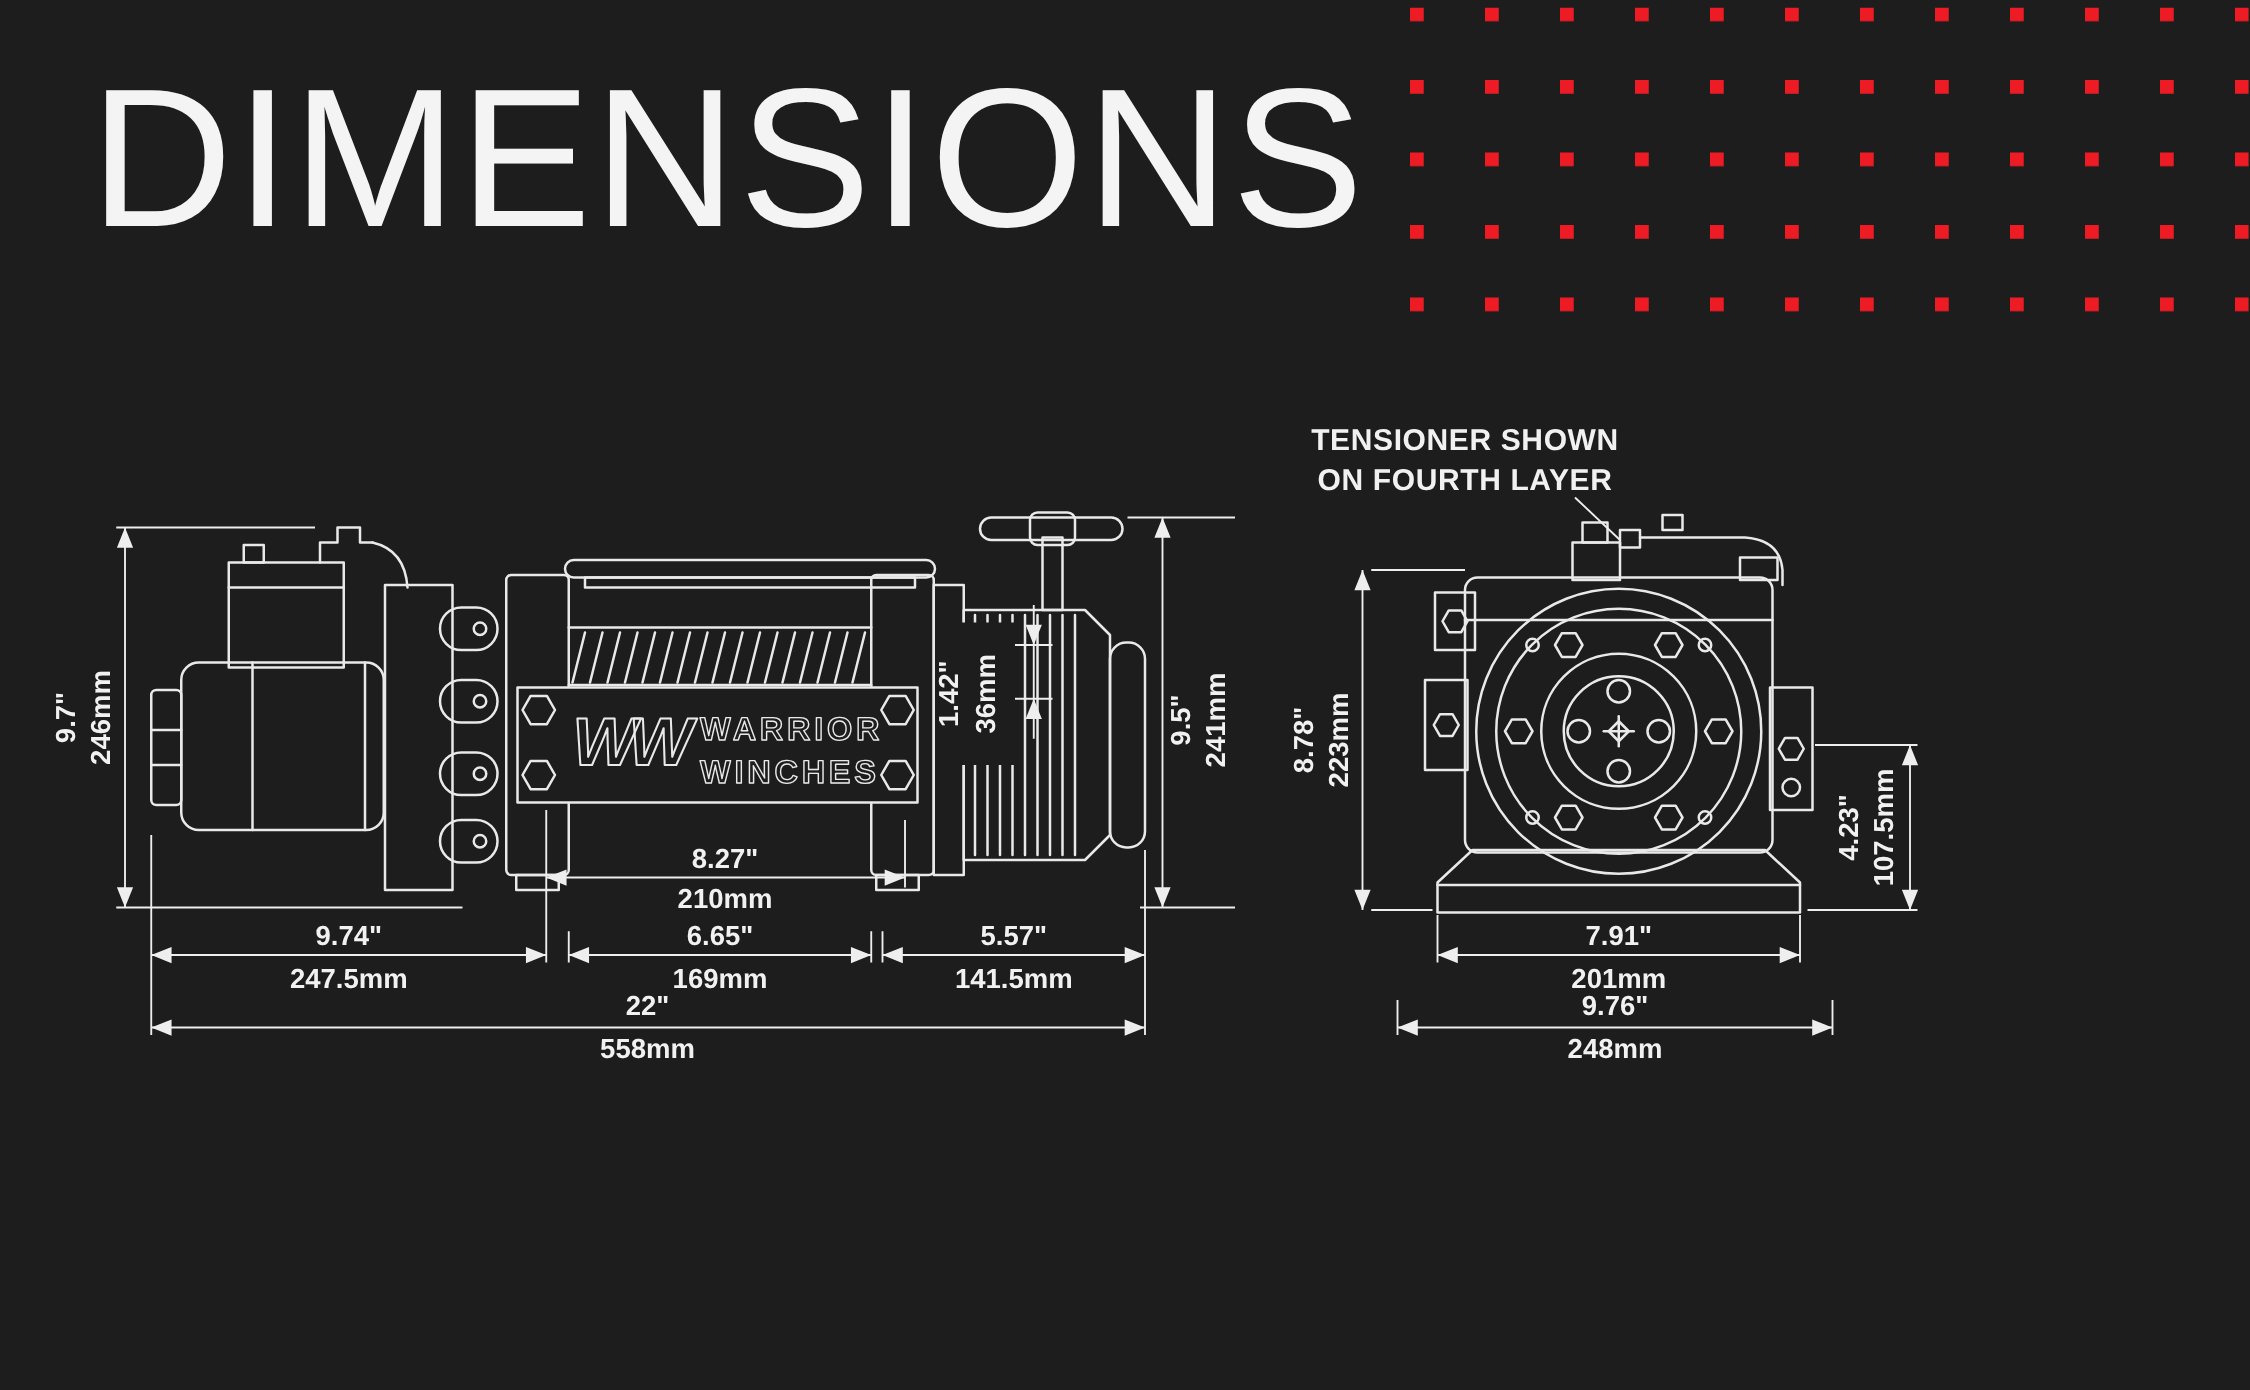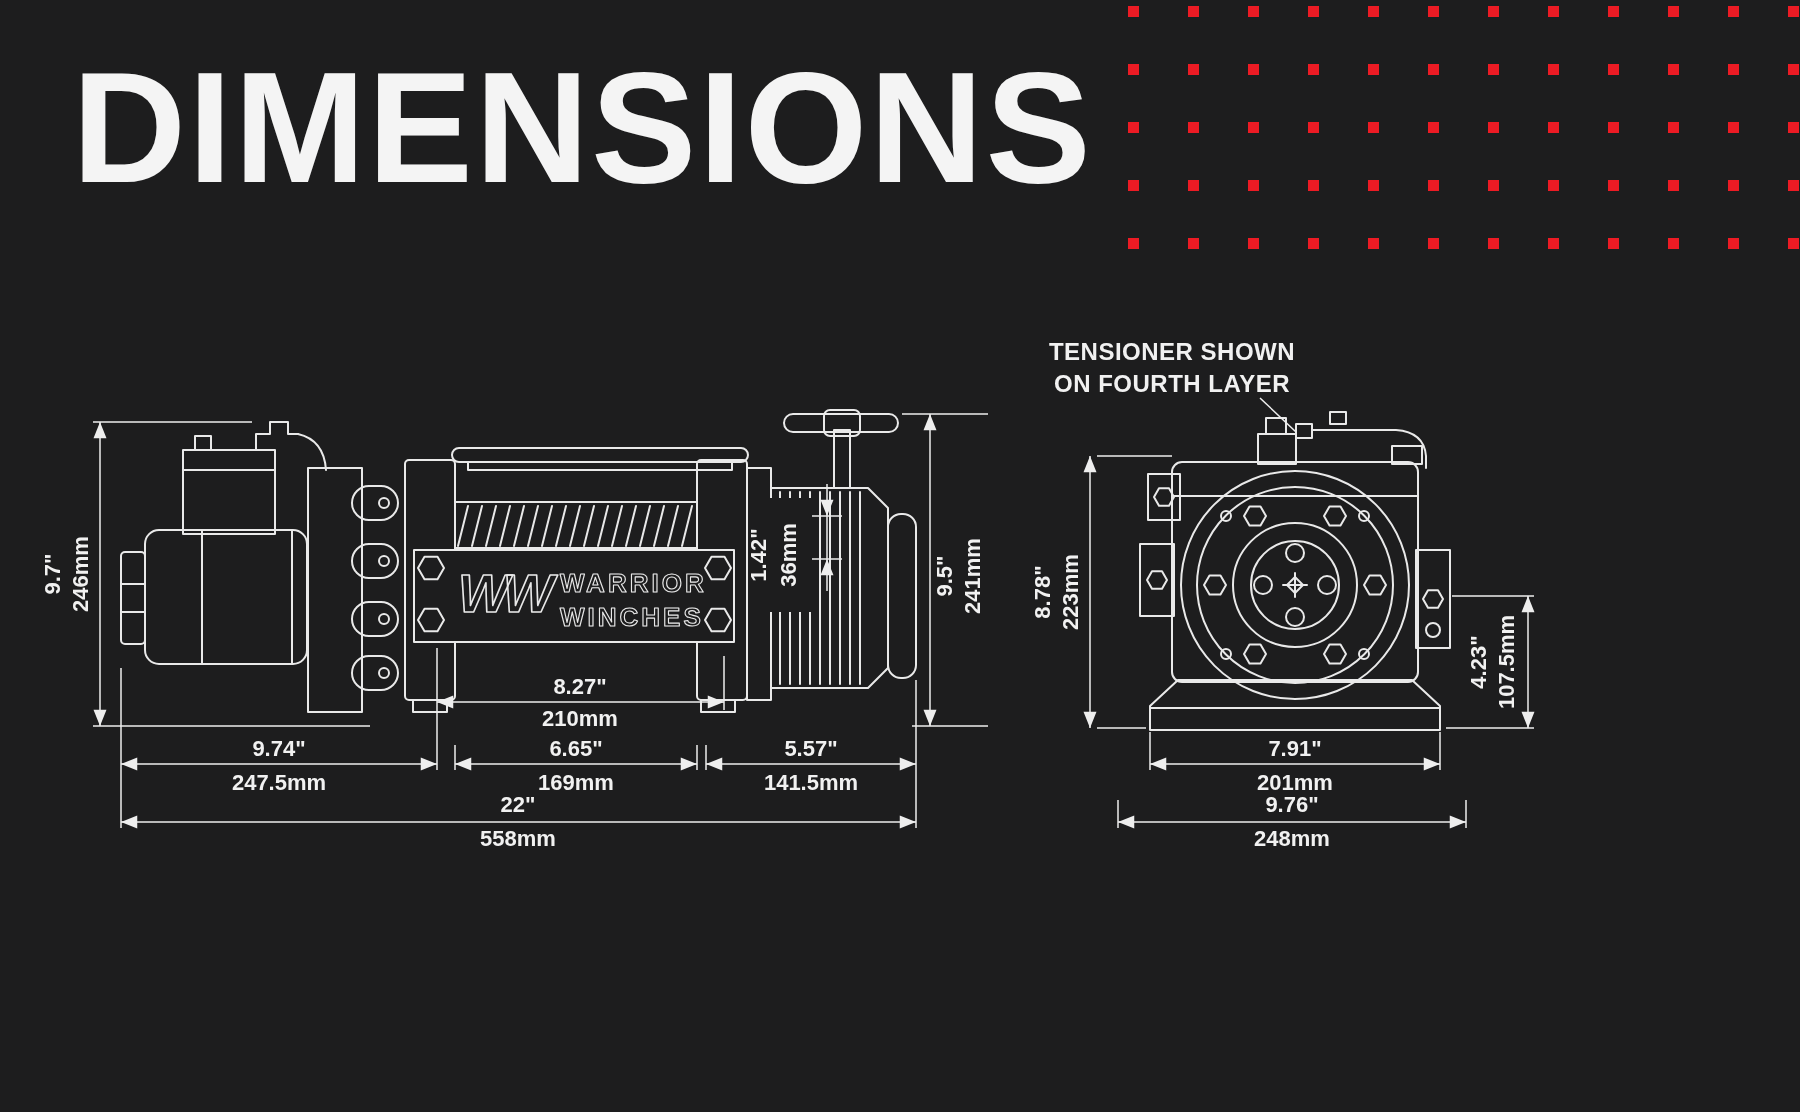--- a/index.html
+++ b/index.html
@@ -1,20 +1,20 @@
 <!DOCTYPE html>
 <html><head>
 <meta charset="utf-8">
 <style>
   html,body{margin:0;padding:0;background:#141414;}
   .canvas{position:relative;width:1800px;height:1112px;background:#1d1d1e;overflow:hidden;
           font-family:"Liberation Sans",sans-serif;}
   .stage{position:absolute;left:0;top:0;}
   .title{position:absolute;left:72px;top:48px;margin:0;z-index:2;
-         font-family:"Liberation Sans",sans-serif;font-weight:bold;
+         font-family:"Liberation Sans",sans-serif;font-weight:normal;
          font-size:158px;line-height:1;letter-spacing:2px;color:#f4f4f4;}
   .dim{font-family:"Liberation Sans",sans-serif;font-weight:bold;font-size:22px;
        fill:#f1f1f1;text-anchor:middle;}
   .note{font-family:"Liberation Sans",sans-serif;font-weight:bold;font-size:24px;
         fill:#f1f1f1;text-anchor:middle;letter-spacing:.5px;}
   .brand{font-family:"Liberation Sans",sans-serif;font-weight:bold;font-size:26px;
          fill:none;stroke:#e9e9e9;stroke-width:1.1;letter-spacing:3px;}
   .logo{font-family:"Liberation Sans",sans-serif;font-style:italic;font-weight:bold;
         font-size:54px;fill:none;stroke:#e9e9e9;stroke-width:1.6;letter-spacing:-6px;}
   .art{stroke:#e9e9e9;stroke-width:2;fill:none;stroke-linejoin:round;stroke-linecap:round;}

